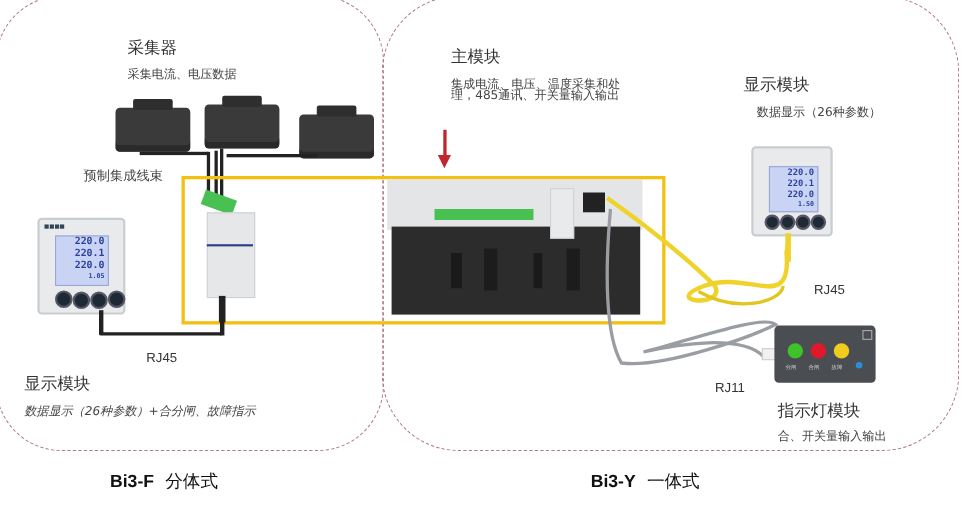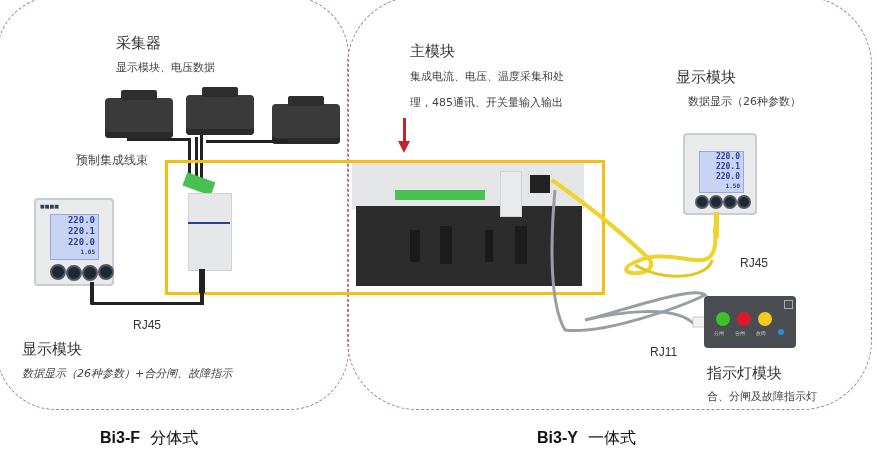--- a/index.html
+++ b/index.html
@@ -26,21 +26,21 @@
   .ind{position:absolute;background:#4a4d52;border-radius:4px;}
   .led{position:absolute;width:14px;height:14px;border-radius:50%;}
 </style>
 </head>
 <body>
 
 <div class="panel panel-left"></div>
 <div class="panel panel-right"></div>
 
 <div class="abs title" style="left:116px;top:34px;">采集器</div>
-<div class="abs sub" style="left:116px;top:57px;">显示模块、电压数据</div>
+<div class="abs sub" style="left:116px;top:57px;">采集电流、电压数据</div>
 
 <div>
   <div class="ct" style="left:105px;top:98px;"></div>
 </div>
 <div>
   <div class="ct" style="left:186px;top:95px;"></div>
 </div>
 <div>
   <div class="ct" style="left:272px;top:104px;"></div>
 </div>
@@ -86,21 +86,21 @@
 
 <div class="abs title" style="left:22px;top:340px;">显示模块</div>
 <div class="abs sub" style="left:22px;top:363px;font-style:italic;">数据显示（26种参数）+合分闸、故障指示</div>
 
 <div class="abs caption" style="left:100px;top:428px;">
   <b>Bi3-F</b>&nbsp;&nbsp;<span>分体式</span>
 </div>
 
 <div class="abs title" style="left:410px;top:42px;font-family:Liberation Mono, monospace;">主模块</div>
 <div class="abs sub" style="left:410px;top:66px;">集成电流、电压、温度采集和处</div>
-<div class="abs sub" style="left:410px;top:92px;">理，485通讯、开关量输入输出</div>
+<div class="abs sub" style="left:410px;top:76px;">理，485通讯、开关量输入输出</div>
 
 <div>
   <div class="abs" style="left:403px;top:118px;width:3px;height:26px;background:#c0262d;"></div>
   <div class="abs" style="left:398px;top:141px;width:0;height:0;border-left:6.5px solid transparent;border-right:6.5px solid transparent;border-top:12px solid #c0262d;"></div>
 </div>
 
 <div>
   <div class="mainmod-top" style="left:352px;top:163px;width:232px;height:46px;"></div>
   <div class="mainmod-bot" style="left:356px;top:206px;width:226px;height:80px;"></div>
   <div class="term" style="left:395px;top:190px;width:90px;height:10px;"></div>
@@ -145,17 +145,17 @@
   <div class="led" style="left:12px;top:16px;background:#3fc12a;"></div>
   <div class="led" style="left:33px;top:16px;background:#e0192a;"></div>
   <div class="led" style="left:54px;top:16px;background:#f1cc1c;"></div>
   <div class="abs" style="left:74px;top:33px;width:6px;height:6px;border-radius:50%;background:#2a8ed8;"></div>
   <div class="abs" style="left:80px;top:4px;width:7px;height:7px;border:1px solid #aaa;"></div>
   <div class="abs" style="left:10px;top:34px;font-size:5px;color:#ccc;">分闸</div>
   <div class="abs" style="left:31px;top:34px;font-size:5px;color:#ccc;">合闸</div>
   <div class="abs" style="left:52px;top:34px;font-size:5px;color:#ccc;">故障</div>
 </div>
 <div class="abs title" style="left:707px;top:364px;">指示灯模块</div>
-<div class="abs sub" style="left:707px;top:386px;">合、分闸及故障指示灯</div>
+<div class="abs sub" style="left:707px;top:386px;">合、开关量输入输出</div>
 
 <div class="abs caption" style="left:537px;top:428px;">
   <b>Bi3-Y</b>&nbsp;&nbsp;<span>一体式</span>
 </div>
 
 </body></html>

